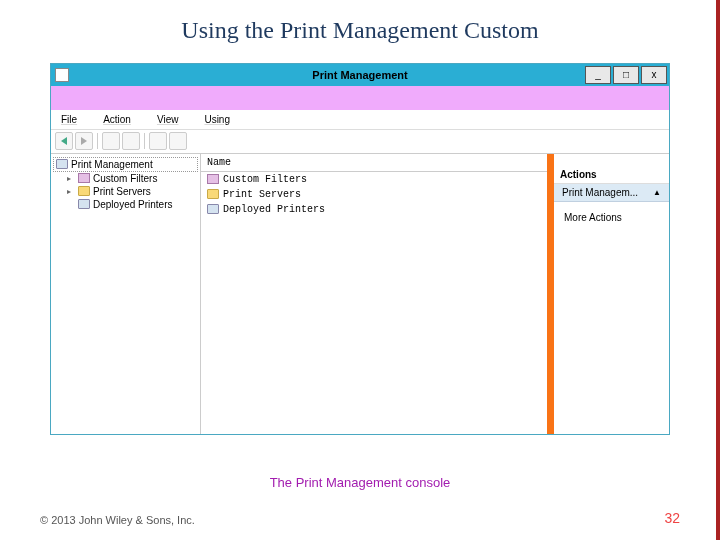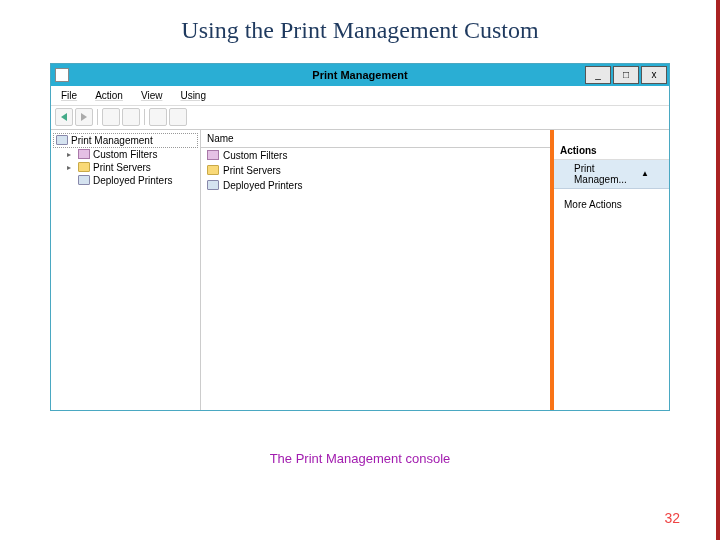--- a/index.html
+++ b/index.html
@@ -6,42 +6,42 @@
   body { width: 720px; height: 540px; background: #f0f0f0; font-family: Arial, sans-serif; position: relative; overflow: hidden; }
   .slide { width: 720px; height: 540px; background: #fff; position: relative; padding: 16px 40px 0; }
   .title { font-family: Georgia, 'Times New Roman', serif; font-size: 24px; color: #1f3a5f; text-align: center; line-height: 1.2; margin-bottom: 18px; font-weight: normal; }
   .window { border: 1px solid #4aa8c2; margin: 0 auto; width: 620px; background: #f0abfc; }
   .titlebar { background: #2aaed4; display: flex; align-items: center; height: 22px; position: relative; }
   .tb-icon { width: 14px; height: 14px; margin-left: 4px; background: #fff; border: 1px solid #888; }
   .tb-title { position: absolute; left: 0; right: 0; text-align: center; font-size: 11px; color: #000; font-weight: bold; pointer-events: none; }
   .tb-controls { margin-left: auto; display: flex; }
   .tb-btn { width: 26px; height: 18px; border: 1px solid #555; background: #e8e8e8; margin-left: 2px; font-size: 10px; display: flex; align-items: center; justify-content: center; cursor: pointer; }
   .tb-btn.close { margin-right: 2px; }
-  .menubar { background: #fff; border-bottom: 1px solid #ddd; display: flex; padding: 2px 4px; gap: 6px; }
+  .menubar { background: #fff; border-bottom: 1px solid #ddd; display: flex; padding: 2px 4px; gap: 14px; margin-top: 24px; }
   .menu-item { font-size: 10px; padding: 2px 6px; cursor: pointer; text-decoration: underline; text-decoration-color: rgba(0,0,0,0.15); }
   .toolbar { background: #fff; border-bottom: 1px solid #ccc; display: flex; padding: 2px 4px; gap: 2px; align-items: center; height: 24px; }
   .tool-btn { width: 18px; height: 18px; border: 1px solid #ccc; background: #f6f6f6; border-radius: 2px; cursor: pointer; display: flex; align-items: center; justify-content: center; }
   .tool-sep { width: 1px; height: 16px; background: #ccc; margin: 0 2px; }
   .arrow-left::before { content:''; border-style: solid; border-width: 4px 6px 4px 0; border-color: transparent #4a8 transparent transparent; display:block; }
   .arrow-right::before { content:''; border-style: solid; border-width: 4px 0 4px 6px; border-color: transparent transparent transparent #aaa; display:block; }
   .body-area { display: flex; height: 280px; background: #fff; }
   .tree-pane { width: 150px; border-right: 1px solid #ccc; padding: 3px 2px; font-size: 10px; }
   .tree-item { display: flex; align-items: center; gap: 3px; padding: 1px 2px; cursor: pointer; white-space: nowrap; }
   .tree-item.root { border: 1px dotted #999; }
   .tree-child { padding-left: 14px; }
   .expander { width: 8px; font-size: 8px; color: #666; }
   .folder-icon { width: 12px; height: 10px; background: #f9d977; border: 1px solid #c9a947; border-radius: 1px; }
   .printer-icon { width: 12px; height: 10px; background: #d5e3f0; border: 1px solid #88a; border-radius: 1px; }
   .filter-icon { width: 12px; height: 10px; background: #e5c0e5; border: 1px solid #a878a8; }
-  .list-pane { flex: 1; border-right: 4px solid #f97316; font-size: 10px; }
+  .list-pane { flex: 1; border-right: 7px solid #f97316; font-size: 10px; font-family: Liberation Mono, monospace; }
   .list-header { border-bottom: 1px solid #ccc; padding: 3px 6px; background: #fff; font-size: 10px; }
   .list-item { display: flex; align-items: center; gap: 4px; padding: 2px 6px; cursor: pointer; }
   .actions-pane { width: 115px; font-size: 10px; margin-top: 12px; }
   .actions-header { padding: 3px 6px; border-bottom: 1px solid #ddd; font-weight: bold; }
-  .actions-sub { background: #dceaf5; padding: 3px 20px; border-bottom: 1px solid #c0d0e0; display: flex; justify-content: space-between; align-items: center; }
+  .actions-sub { background: #dceaf5; padding: 3px 8px; border-bottom: 1px solid #c0d0e0; display: flex; justify-content: space-between; align-items: center; }
   .actions-item { padding: 10px 10px; cursor: pointer; }
   .caret-up { font-size: 8px; }
   .caption { text-align: center; font-size: 13px; color: #a21caf; margin-top: 40px; font-family: Arial, sans-serif; }
   .footer-left { position: absolute; left: 40px; bottom: 14px; font-size: 11px; color: #555; }
   .footer-right { position: absolute; right: 40px; bottom: 14px; font-size: 14px; color: #ef4444; }
   .accent-bar { position: absolute; right: 0; top: 0; bottom: 0; width: 4px; background: #a22; }
 </style>
 </head>
 <body>
 
@@ -123,14 +123,15 @@
         <div class="actions-sub">
           <span>Print Managem...</span>
           <span class="caret-up">▲</span>
         </div>
         <div class="actions-item">More Actions</div>
       </div>
     </div>
   </div>
 
   <div class="caption">The Print Management console</div>
+  <div class="footer-left">© 2013 John Wiley &amp; Sons, Inc.</div>
   <div class="footer-right">32</div>
 </div>
 
 </body></html>

